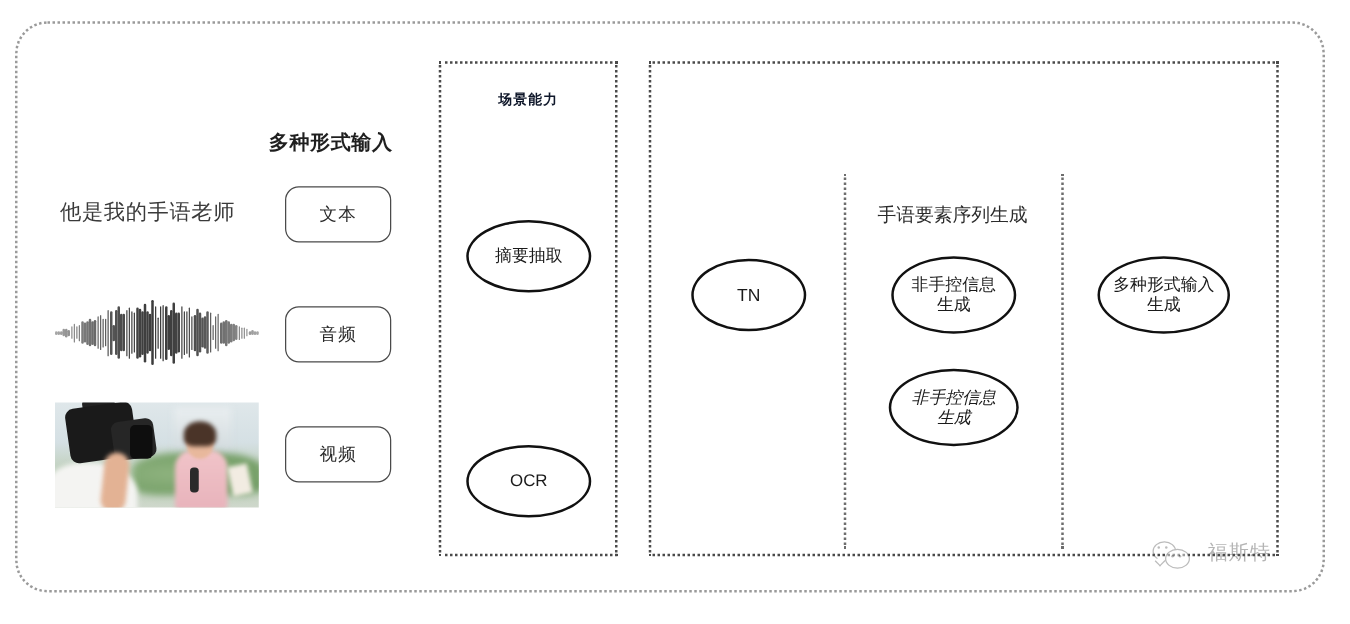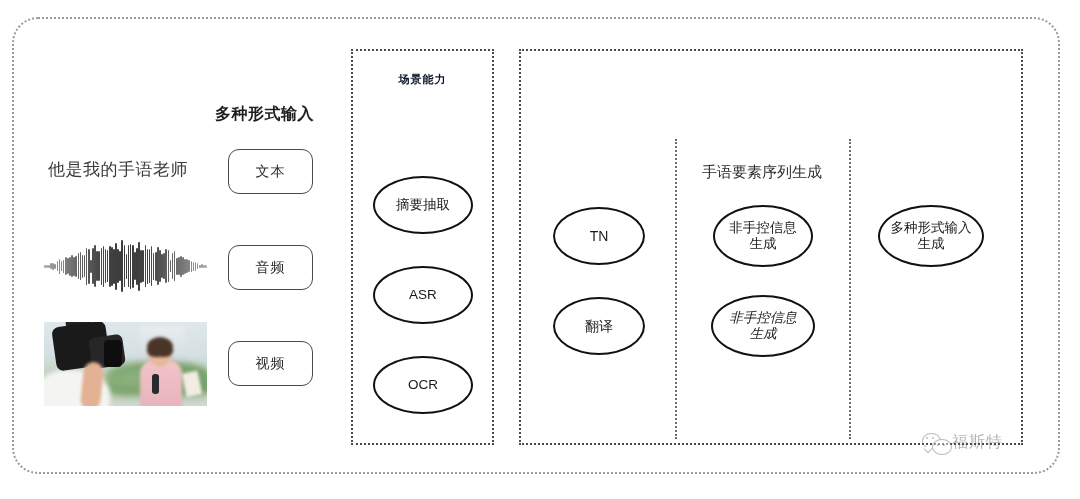--- a/index.html
+++ b/index.html
@@ -223,21 +223,21 @@
     background: #e3b294; filter: blur(1.8px); border-radius: 10px; transform: rotate(6deg);
   }
 
   
   #watermark {
     position: absolute;
     left: 922px;
     top: 432px;
     display: flex;
     align-items: center;
-    gap: 2px;
+    gap: 16px;
     opacity: 0.45;
   }
   #watermark .wechat {
     position: relative;
     width: 28px;
     height: 20px;
   }
   #watermark .wechat .b1 {
     position: absolute; left: 0; top: 0; width: 17px; height: 14px;
     border: 1.4px solid #6a6a6a; border-radius: 50%;
@@ -376,39 +376,33 @@
 <div class="input-btn" id="btn-audio">音频</div>
 <div class="input-btn" id="btn-video">视频</div>
 
 <div class="panel" id="scene-panel">
   <div class="panel-title" id="scene-title">场景能力</div>
 
 
   <div class="ellipse small" style="left:20px;top:125px;width:100px;height:58px;">
     <span class="lbl">摘要抽取</span>
   </div>
-  <div class="ellipse small" style="left:20px;top:215px;width:100px;height:58px;">
-    <span class="lbl">ASR</span>
-  </div>
   <div class="ellipse small" style="left:20px;top:305px;width:100px;height:58px;">
     <span class="lbl">OCR</span>
   </div>
 </div>
 
 <div class="panel" id="core-panel">
 
   <div class="col-divider" id="divider-1"></div>
   <div class="col-divider" id="divider-2"></div>
 
 
   <div class="ellipse" style="left:32px;top:156px;width:92px;height:58px;">
     <span class="lbl">TN</span>
-  </div>
-  <div class="ellipse" style="left:32px;top:246px;width:92px;height:58px;">
-    <span class="lbl">翻译</span>
   </div>
 
   <div class="subhead" style="left:161px;width:160px;top:112px;">手语要素序列生成</div>
 
   <div class="ellipse small" style="left:192px;top:154px;width:100px;height:62px;">
     <span class="lbl">
       <span>非手控信息</span><br>
       <span>生成</span>
     </span>
   </div>

